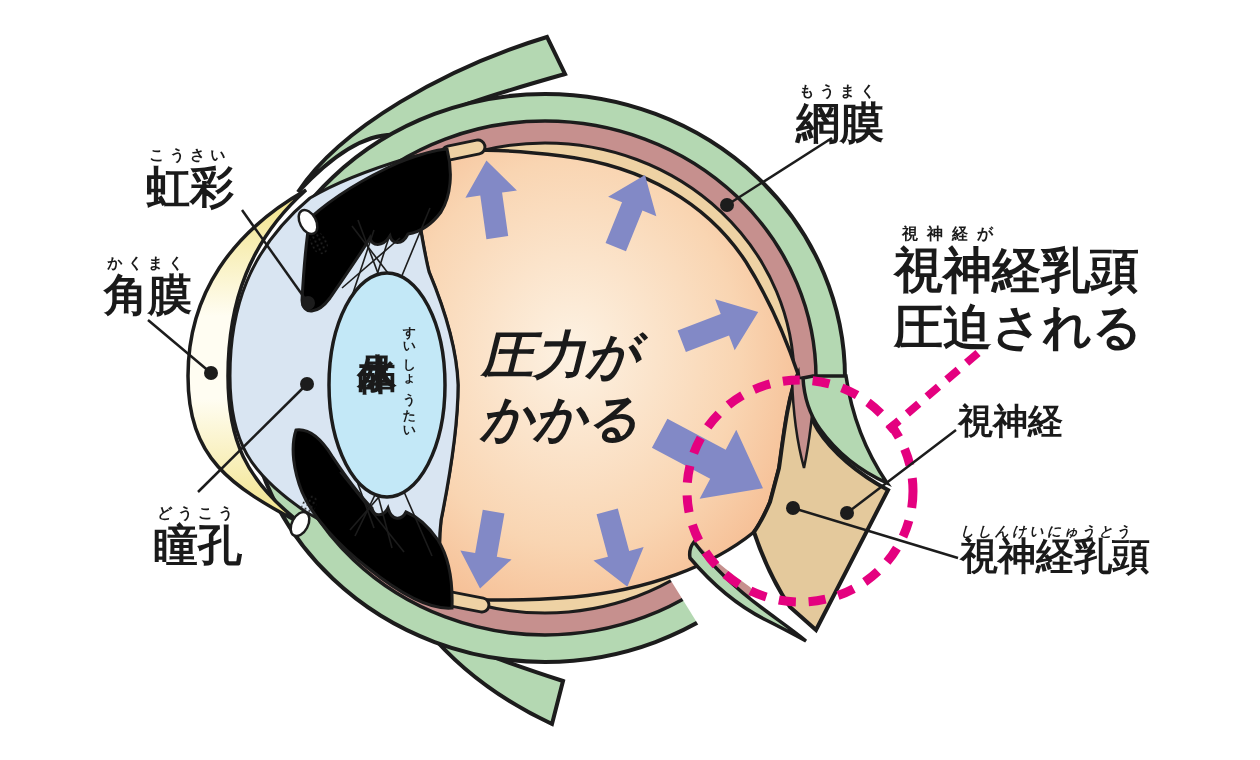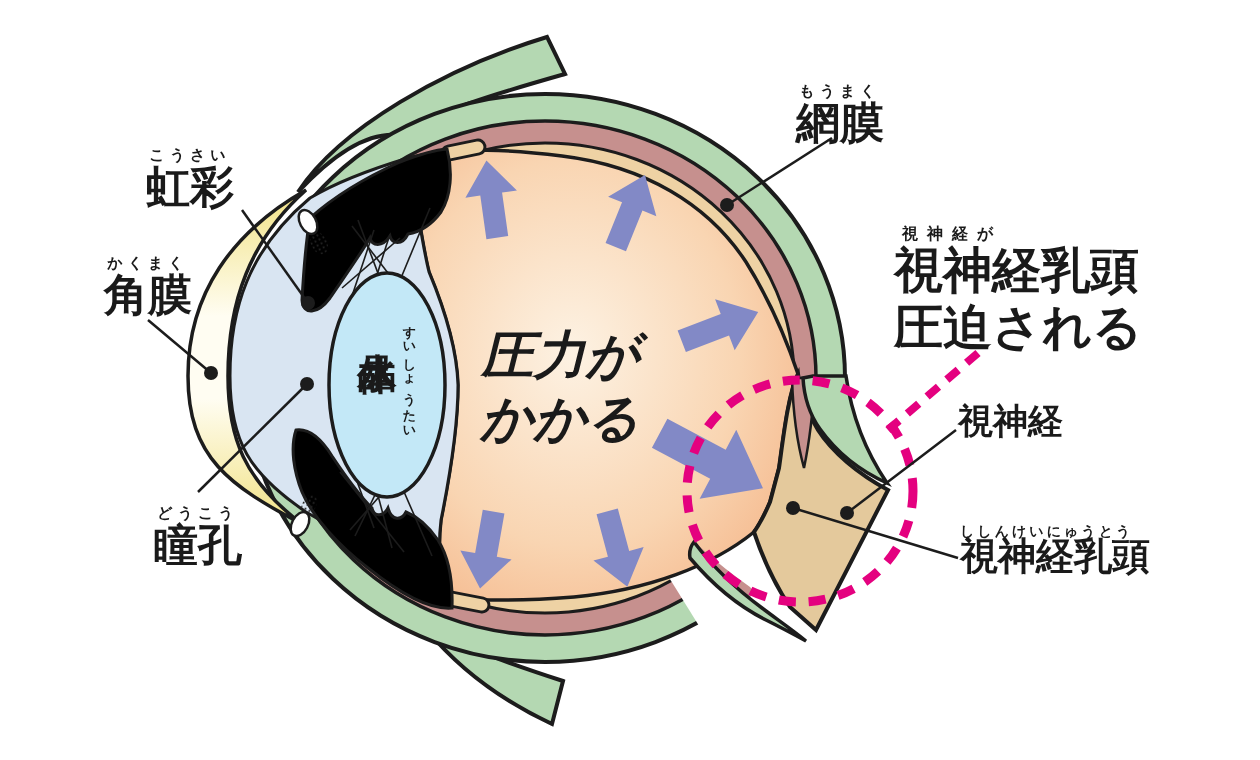--- a/index.html
+++ b/index.html
@@ -4,21 +4,21 @@
 <style>
   html,body{margin:0;padding:0;}
   body{
     width:1260px;height:760px;position:relative;background:#ffffff;overflow:hidden;
     font-family:"DejaVu Sans","Liberation Sans",sans-serif;color:#1a1a1a;
   }
   #stage{position:absolute;left:0;top:0;width:1260px;height:760px;}
   svg{position:absolute;left:0;top:0;}
   .label{position:absolute;text-align:center;line-height:1.05;}
   .furi{display:block;font-size:15px;font-weight:600;letter-spacing:5px;white-space:nowrap;margin-top:14px;}
-  .furi-sm{display:block;font-size:14px;font-weight:600;letter-spacing:3px;white-space:nowrap;}
+  .furi-sm{display:block;font-size:14px;font-weight:600;letter-spacing:3px;white-space:nowrap;font-style:italic;}
   .kanji{display:block;font-size:44px;font-weight:600;white-space:nowrap;}
   .kanji-md{display:block;font-size:38px;font-weight:600;white-space:nowrap;font-family:Liberation Mono, monospace;}
   .big-line{display:block;font-size:49px;font-weight:700;line-height:1.16;white-space:nowrap;}
   .mid-line{display:block;font-size:52px;font-weight:700;line-height:1.22;white-space:nowrap;font-style:italic;}
   .vert{position:absolute;writing-mode:vertical-rl;text-orientation:upright;white-space:nowrap;}
   .lens-kanji{font-size:39px;font-weight:700;letter-spacing:2px;}
   .lens-furi{font-size:13px;font-weight:600;letter-spacing:2px;}
 </style>
 </head>
 <body>

